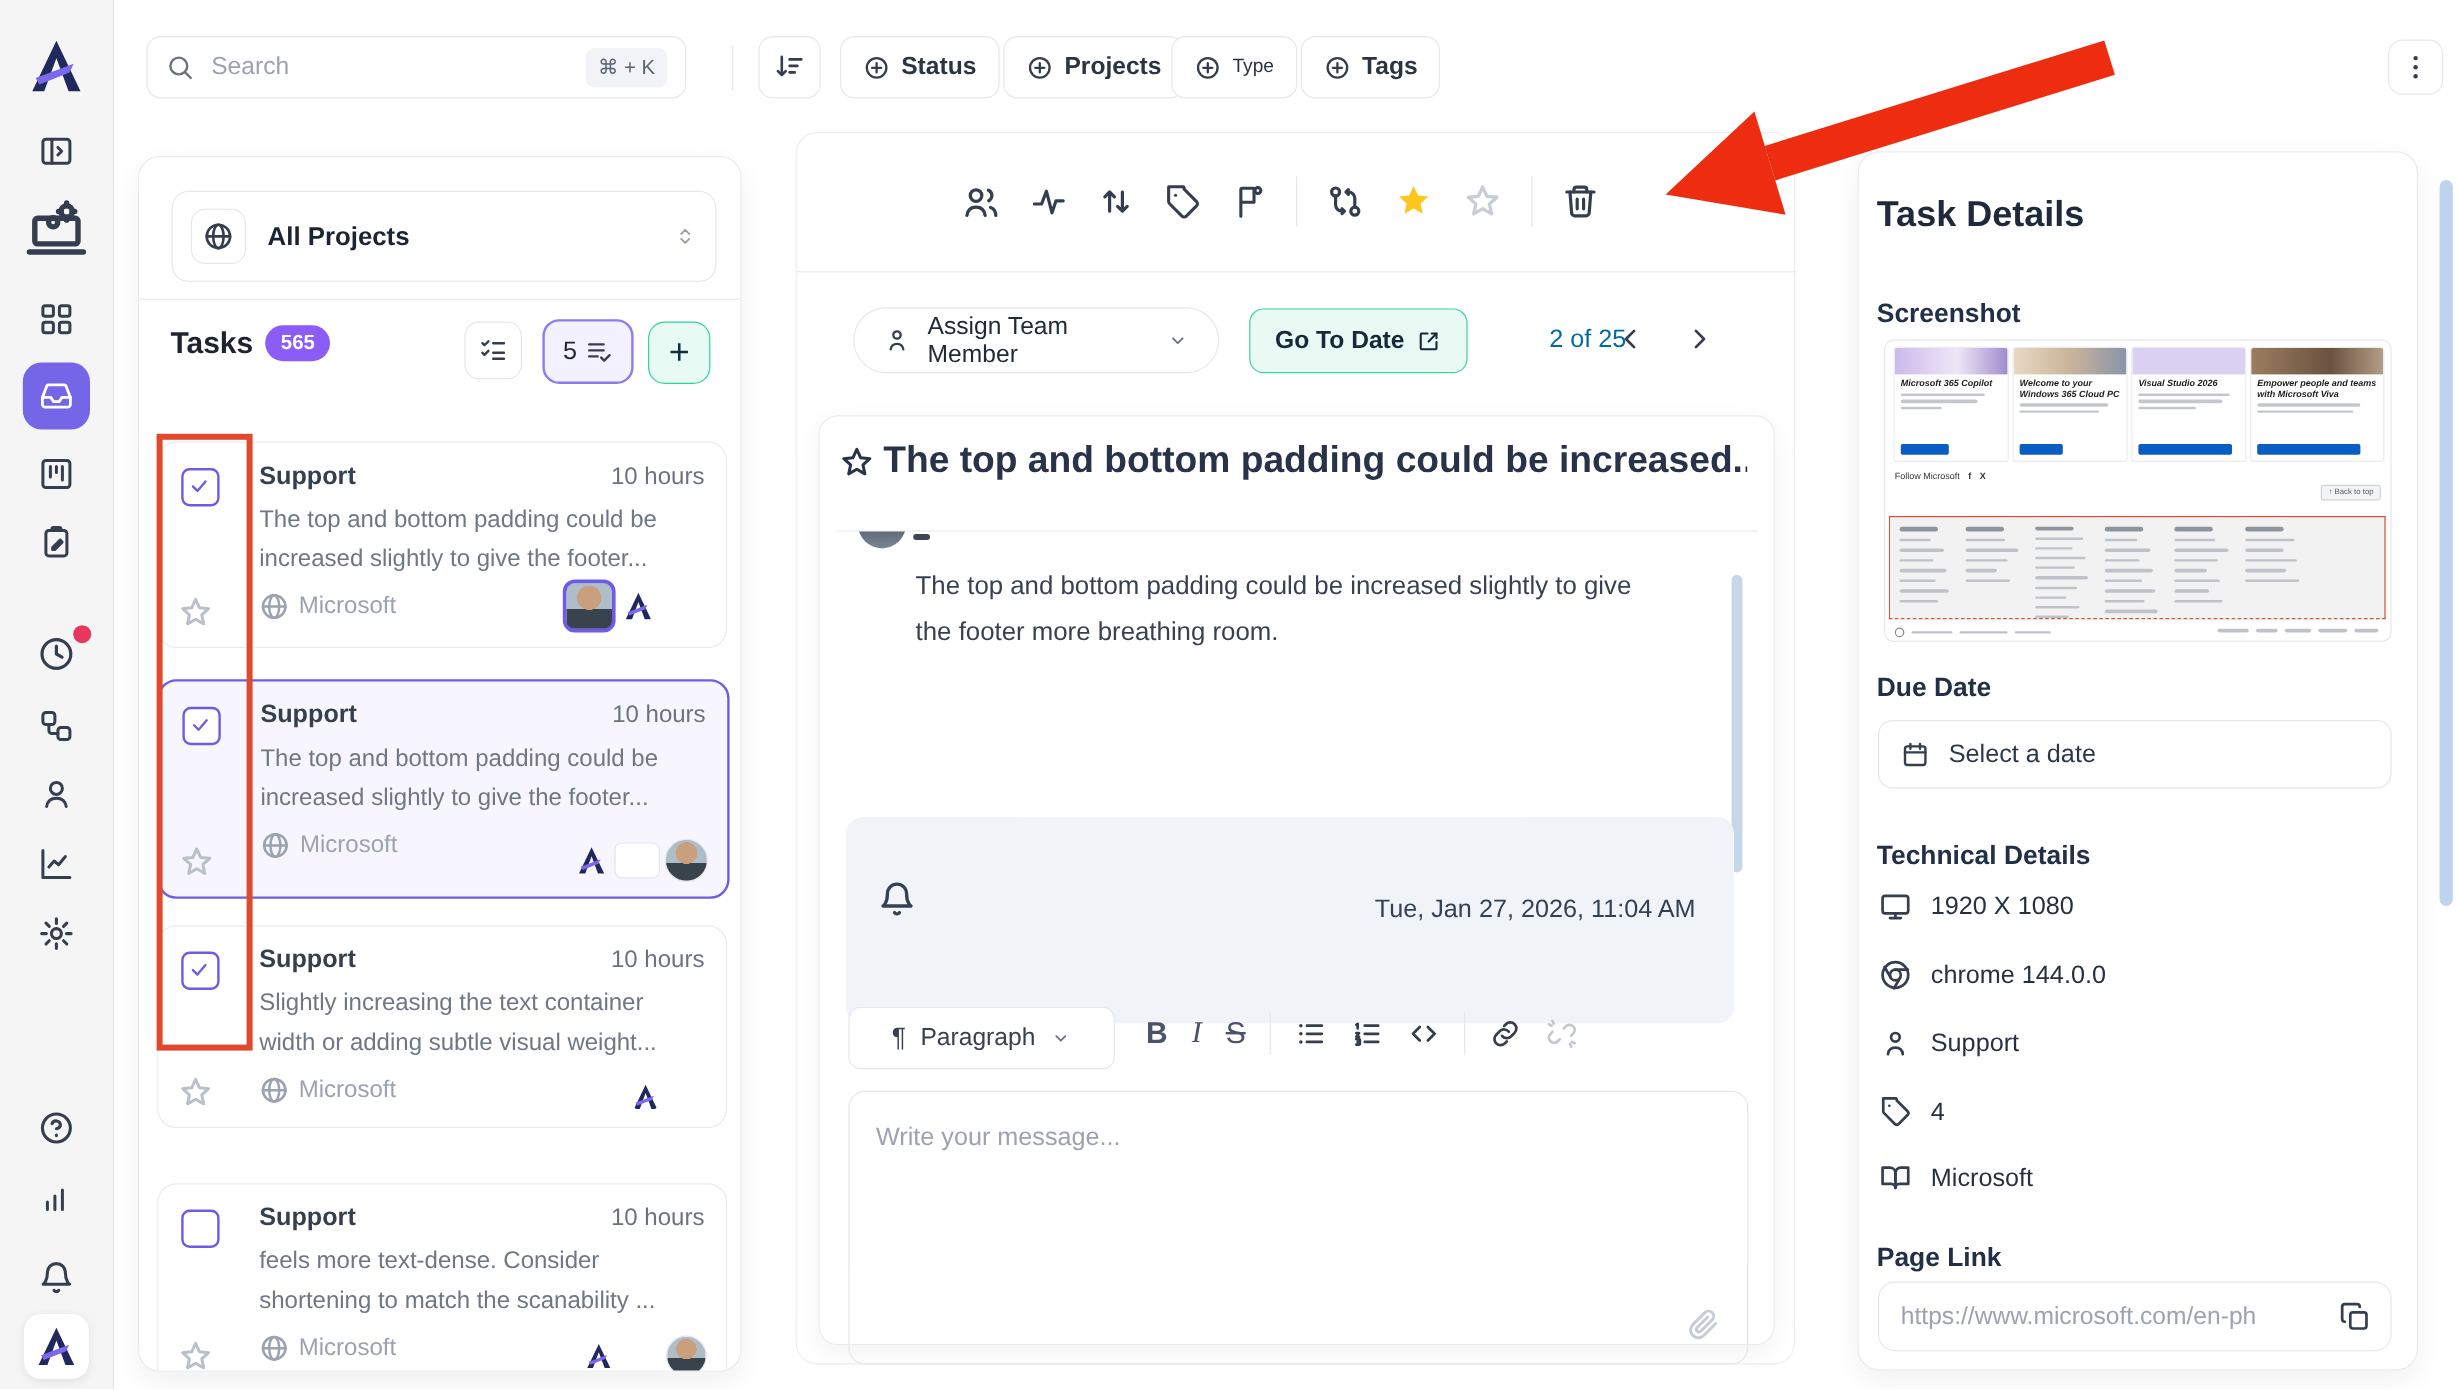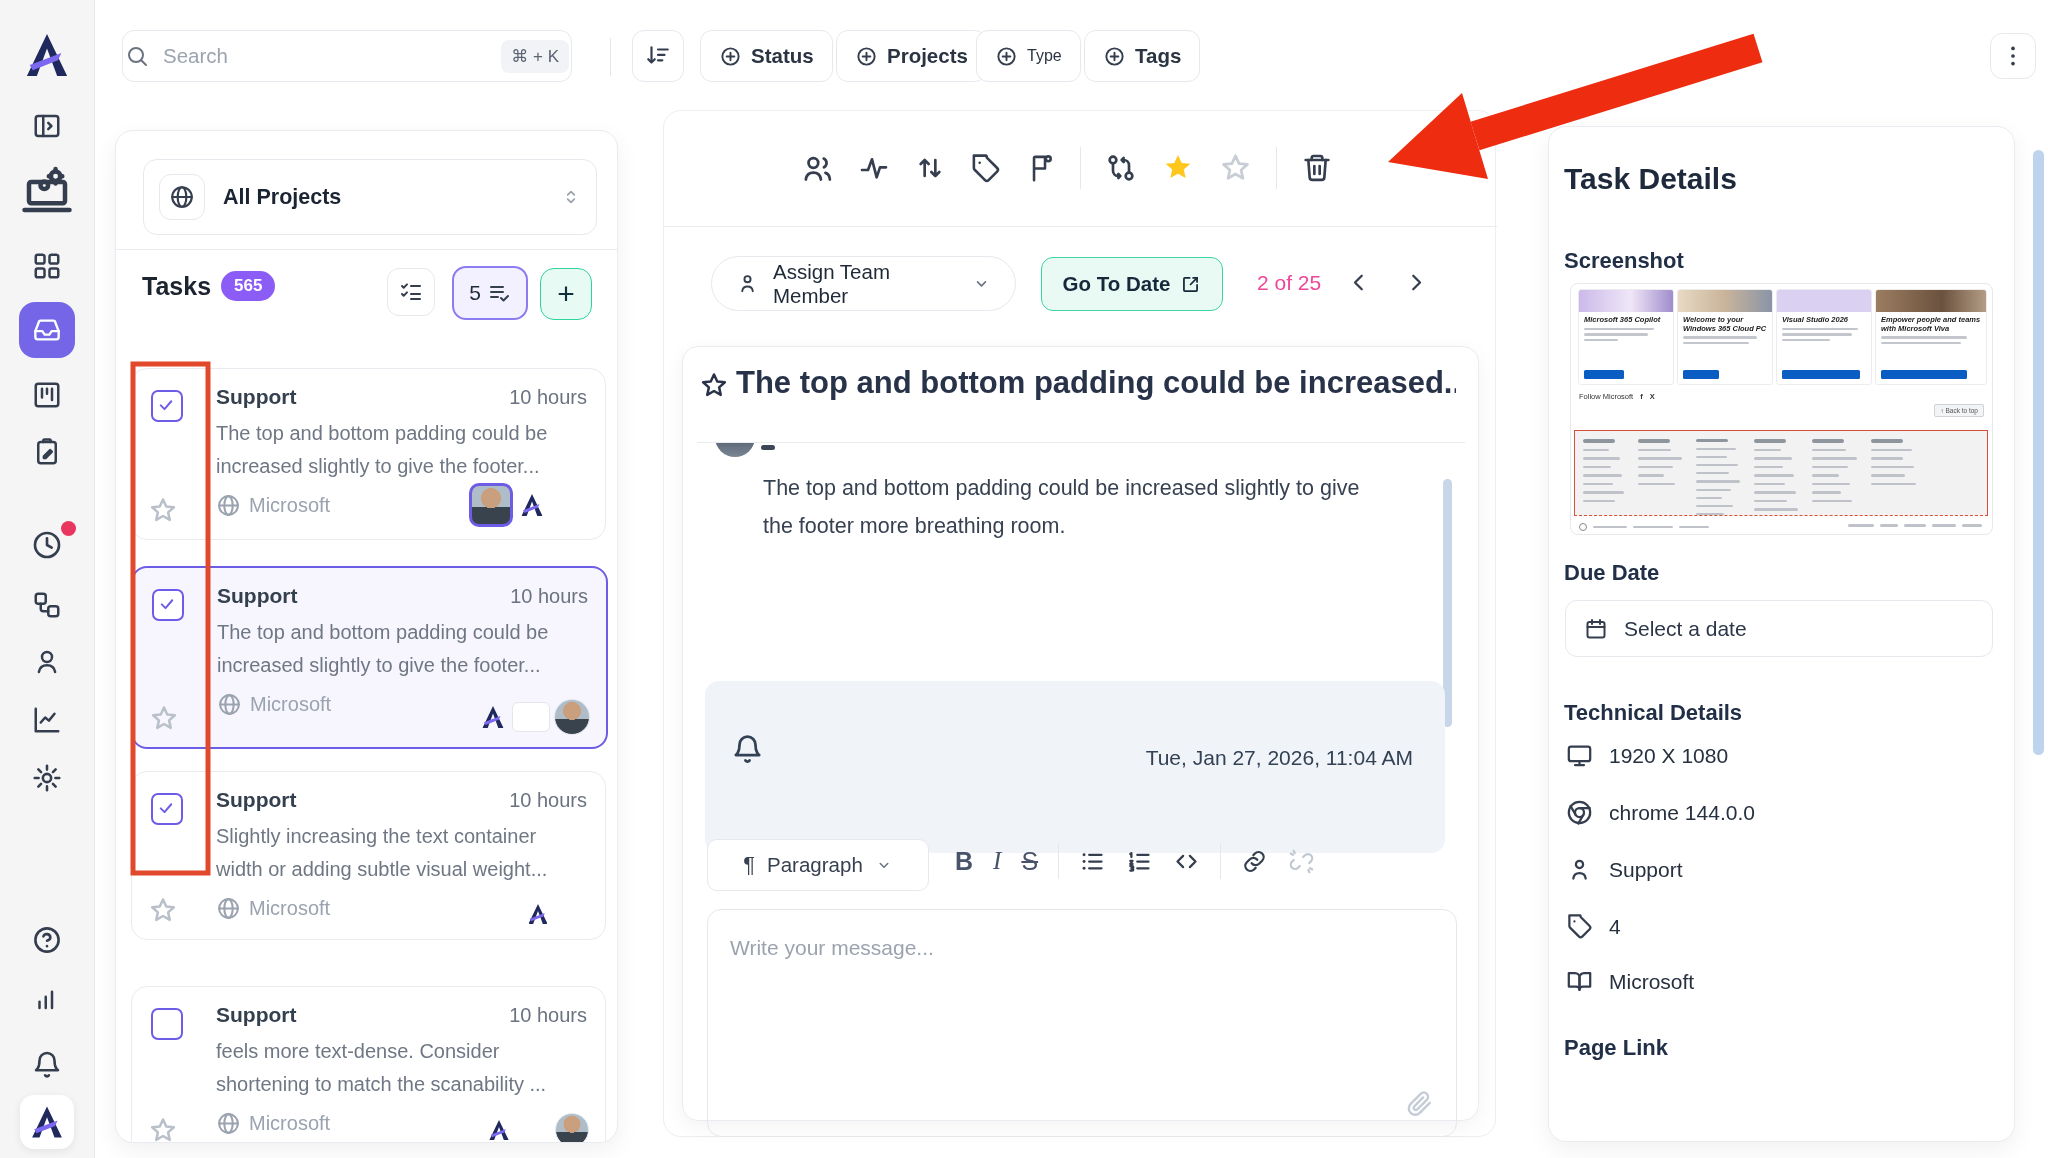--- a/index.html
+++ b/index.html
@@ -366,21 +366,21 @@
       </div>
     <div class="side-ic" style="top:1122px;width:54px;height:54px;background:#fff;border-radius:14px;box-shadow:0 2px 8px rgba(0,0,0,.08);display:flex;align-items:center;justify-content:center">
       <span class="ic">
           <svg width="34" height="34">
             <use href="#i-logoA"></use>
           </svg>
         </span>
     </div>
   </div>
 
-  <div class="abs btn" style="left:122px;top:30px;width:450px;height:52px;justify-content:flex-start;padding:0 2px;gap:12px">
+  <div class="abs btn" style="left:122px;top:30px;width:450px;height:52px;justify-content:flex-start;padding:0 15px;gap:12px">
     <span class="ic" style="color:#6b7280">
         <svg width="24" height="24">
           <use href="#i-search"></use>
         </svg>
       </span>
     <input style="flex: 1 1 0%; font-size: 20.5px; color: rgb(55, 65, 81);" placeholder="Search">
     <span style="background:#f1f3f6;border-radius:8px;padding:6px 10px;font-size:17px;color:#5b6472">⌘ + K</span>
   </div>
   <div class="abs divv" style="left:610px;top:38px;height:38px"></div>
   <div class="abs btn" style="left:632px;top:30px;width:52px;height:52px">
@@ -690,21 +690,21 @@
         </span>
     </div>
     <div class="abs btn" style="left:377px;top:146px;width:182px;height:54px;background:#e9faf4;border:1.5px solid #3ed3a2;gap:10px">
       <span style="font-size:20.5px;font-weight:700;color:#17283a">Go To Date</span>
       <span class="ic" style="color:#17283a">
           <svg width="21" height="21">
             <use href="#i-ext"></use>
           </svg>
         </span>
     </div>
-    <span class="abs" style="left:593px;top:160px;font-size:21px;color:#ec4899">2 of 25</span>
+    <span class="abs" style="left:627px;top:160px;font-size:21px;color:#0369a1">2 of 25</span>
     <span class="abs ic" style="left:682px;top:158px">
         <svg width="27" height="27">
           <use href="#i-chevl"></use>
         </svg>
       </span>
     <span class="abs ic" style="left:738px;top:158px">
         <svg width="27" height="27">
           <use href="#i-chevr"></use>
         </svg>
       </span>
@@ -951,20 +951,28 @@
   <div class="trowd" style="top:968px">
     <span class="ic">
         <svg width="27" height="27">
           <use href="#i-book"></use>
         </svg>
       </span>
     <span>Microsoft</span>
   </div>
 
   <div class="hlabel" style="top:1035px">Page Link</div>
+  <div class="abs btn" style="left:1565px;top:1068px;width:428px;height:58px;border-radius:14px;justify-content:flex-start;padding:0 16px;gap:10px">
+    <input style="flex: 1 1 0%; font-size: 20.5px;" placeholder="https://www.microsoft.com/en-ph">
+    <span class="ic">
+        <svg width="27" height="27">
+          <use href="#i-copy"></use>
+        </svg>
+      </span>
+  </div>
 
   <div class="abs" style="left:2033px;top:150px;width:11px;height:605px;border-radius:6px;background:#bdd3ee"></div>
 
   <svg class="abs" style="left:0;top:0;pointer-events:none;z-index:50" width="2048" height="1158">
     <rect x="133" y="364" width="75" height="509" fill="none" stroke="#e2492c" stroke-width="5"></rect>
     <g>
       <line x1="1758" y1="48" x2="1475" y2="136" stroke="#ee2c10" stroke-width="30"></line>
       <polygon points="1388,162 1462,93 1488,179" fill="#ee2c10"></polygon>
     </g>
   </svg>

